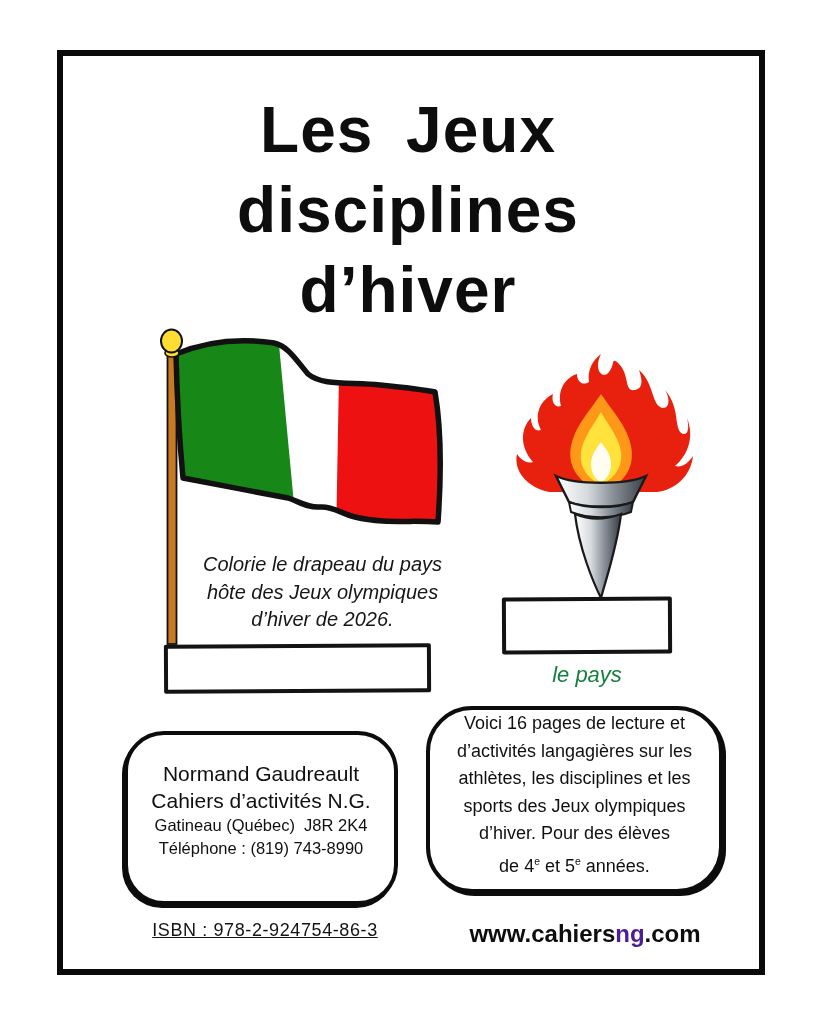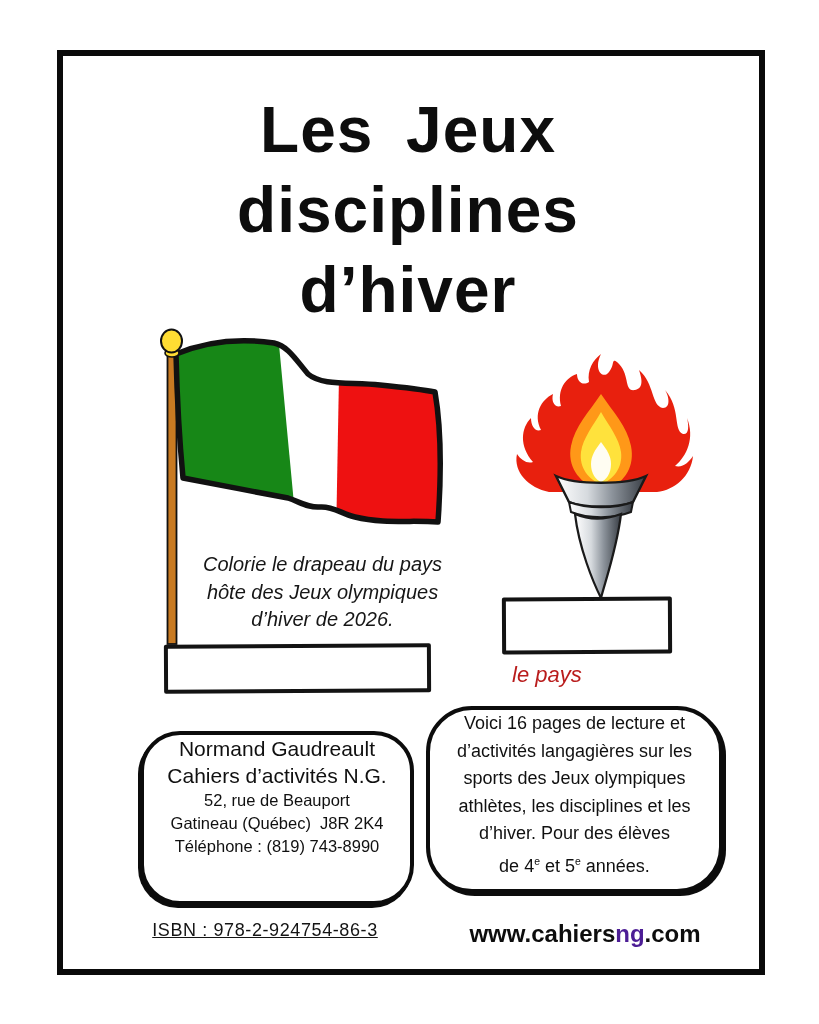--- a/index.html
+++ b/index.html
@@ -45,39 +45,39 @@
     position: absolute;
     box-sizing: border-box;
     background: #ffffff;
     border: 4px solid #131313;
     border-radius: 2px;
   }
   .ville-box { left: 164px; top: 644px; width: 267px; height: 49px; transform: rotate(-0.3deg); }
   .pays-box  { left: 502px; top: 597px; width: 170px; height: 57px; transform: rotate(-0.3deg); }
   .box-label {
     position: absolute;
-    text-align: left;
+    text-align: center;
     font-size: 22px;
     font-style: italic;
-    color: #b91c1c;
+    color: #15803d;
   }
   .ville-label { left: 172px; top: 697px; width: 250px; }
   .pays-label  { left: 512px; top: 662px; width: 150px; }
   .round-box {
     position: absolute;
     box-sizing: border-box;
     background: #ffffff;
     border: 4px solid #0c0c0c;
     text-align: center;
   }
   .pub-box {
-    left: 140px; top: 731px; width: 274px; height: 174px;
+    left: 124px; top: 731px; width: 274px; height: 174px;
     border-radius: 40px;
     box-shadow: -2px 3px 0 #0c0c0c;
-    padding-top: 0;
+    padding-top: 25px;
   }
   .pub-name { font-size: 21px; line-height: 27px; font-weight: 400; color: #101010; }
   .pub-addr { font-size: 16.5px; line-height: 23px; color: #101010; }
   .pub-email-label { font-size: 14px; color: #101010; }
   .pub-email { font-size: 17px; color: #101010; }
   .desc-box {
     left: 426px; top: 706px; width: 297px; height: 187px;
     border-radius: 46px;
     box-shadow: 3px 3px 0 #0c0c0c;
     font-size: 18px;
@@ -164,30 +164,29 @@
   </div>
 
   <div class="answer-box ville-box"></div>
 
   <div class="answer-box pays-box"></div>
   <div class="box-label pays-label">le pays</div>
 
   <div class="round-box pub-box">
     <div class="pub-name">Normand Gaudreault</div>
     <div class="pub-name">Cahiers d’activités N.G.</div>
-    <div class="pub-addr">52, rue de Beauport</div>
     <div class="pub-addr">Gatineau (Québec)&nbsp; J8R 2K4</div>
     <div class="pub-addr">Téléphone : (819) 743-8990</div>
   </div>
 
   <div class="round-box desc-box">
     <div>Voici 16 pages de lecture et</div>
     <div>d’activités langagières sur les</div>
+    <div>athlètes, les disciplines et les</div>
     <div>sports des Jeux olympiques</div>
-    <div>athlètes, les disciplines et les</div>
     <div>d’hiver. Pour des élèves</div>
     <div><span>de 4</span><sup>e</sup><span> et 5</span><sup>e</sup><span> années.</span></div>
   </div>
 
   <div class="isbn">ISBN : 978-2-924754-86-3</div>
 
   <div class="website"><span>www.cahiers</span><span class="ng">ng</span><span>.com</span></div>
 </div>
 
 </body></html>

